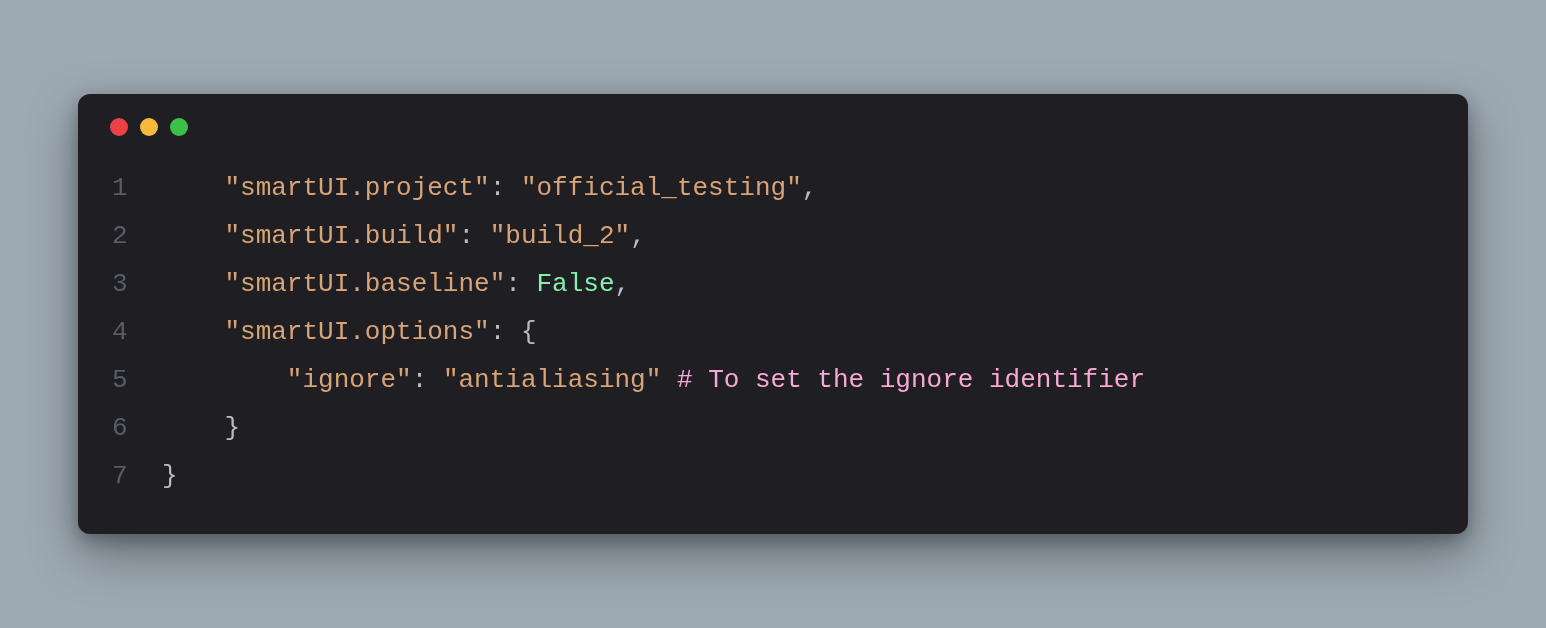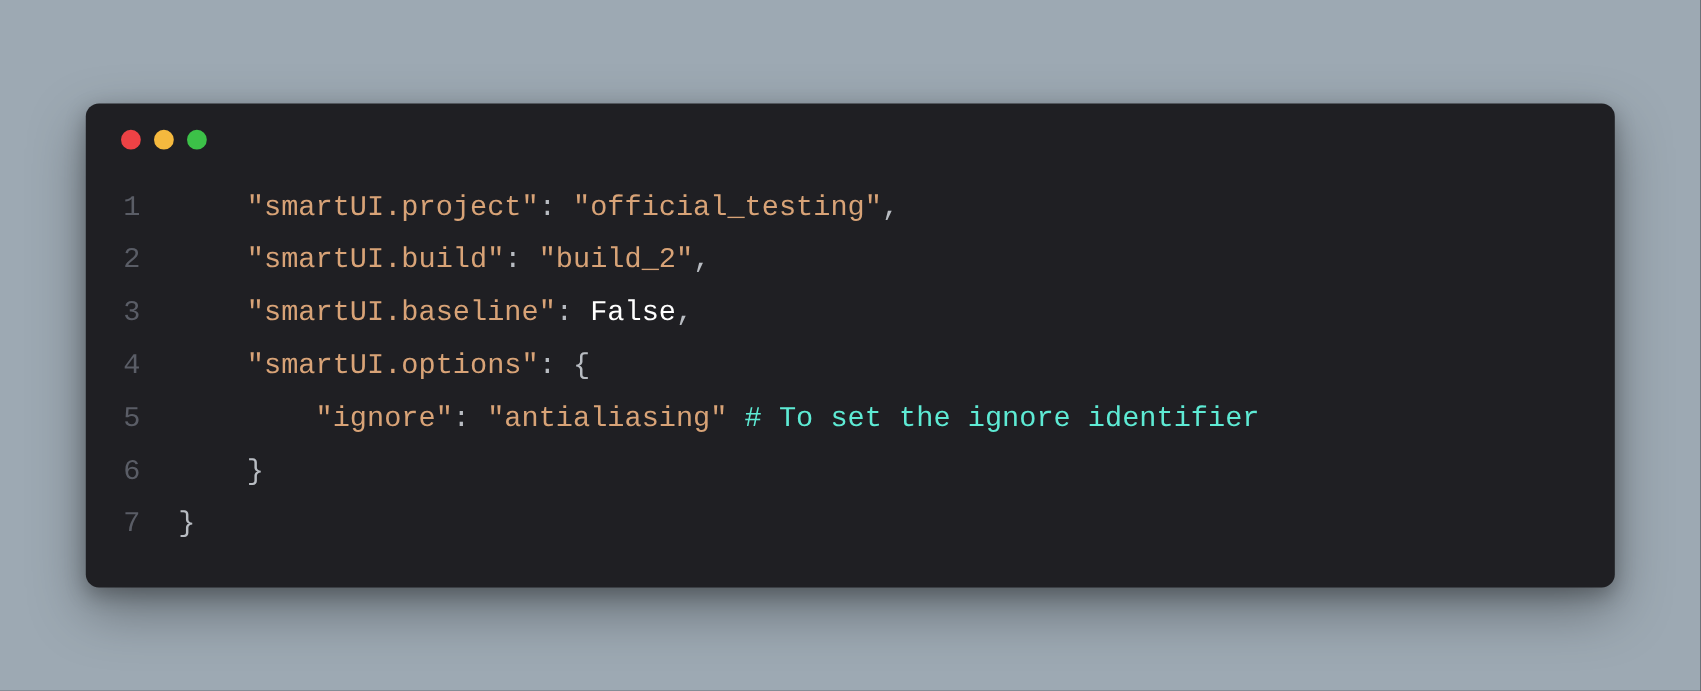--- a/index.html
+++ b/index.html
@@ -51,22 +51,22 @@
     text-align: left;
     color: #5a5d66;
     user-select: none;
     padding-left: 6px;
   }
   .content {
     color: #c7ccd1;
   }
   .str { color: #d8a377; }
   .punc { color: #b8bcc2; }
-  .kw { color: #ffffff; }
-  .comment { color: #5eead4; }
+  .kw { color: #86efac; }
+  .comment { color: #f9a8d4; }
 </style>
 </head>
 <body>
 
 <div class="window">
   <div class="titlebar">
     <div class="dot red"></div>
     <div class="dot yellow"></div>
     <div class="dot green"></div>
   </div>

